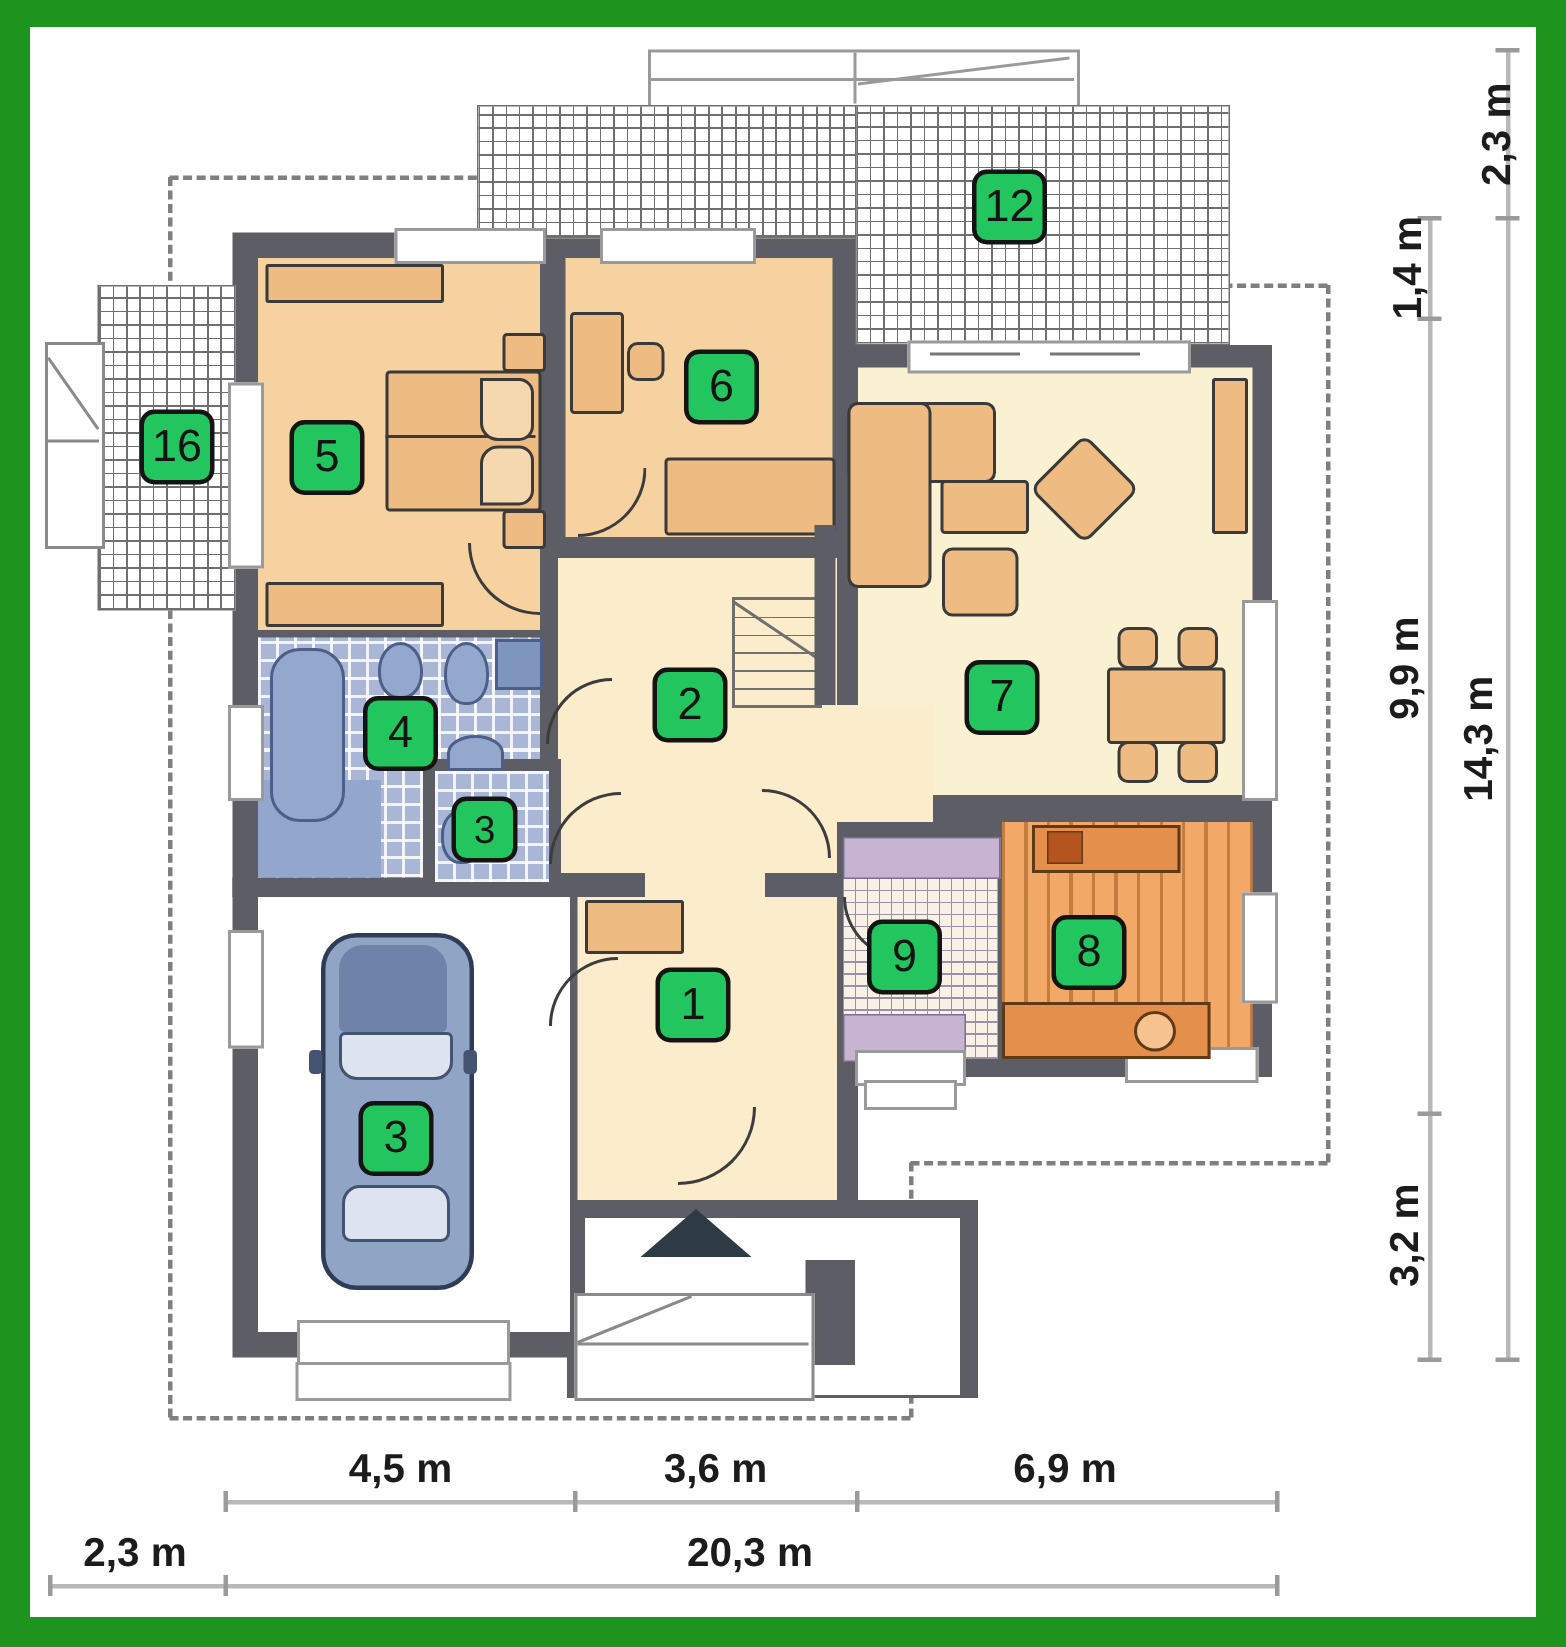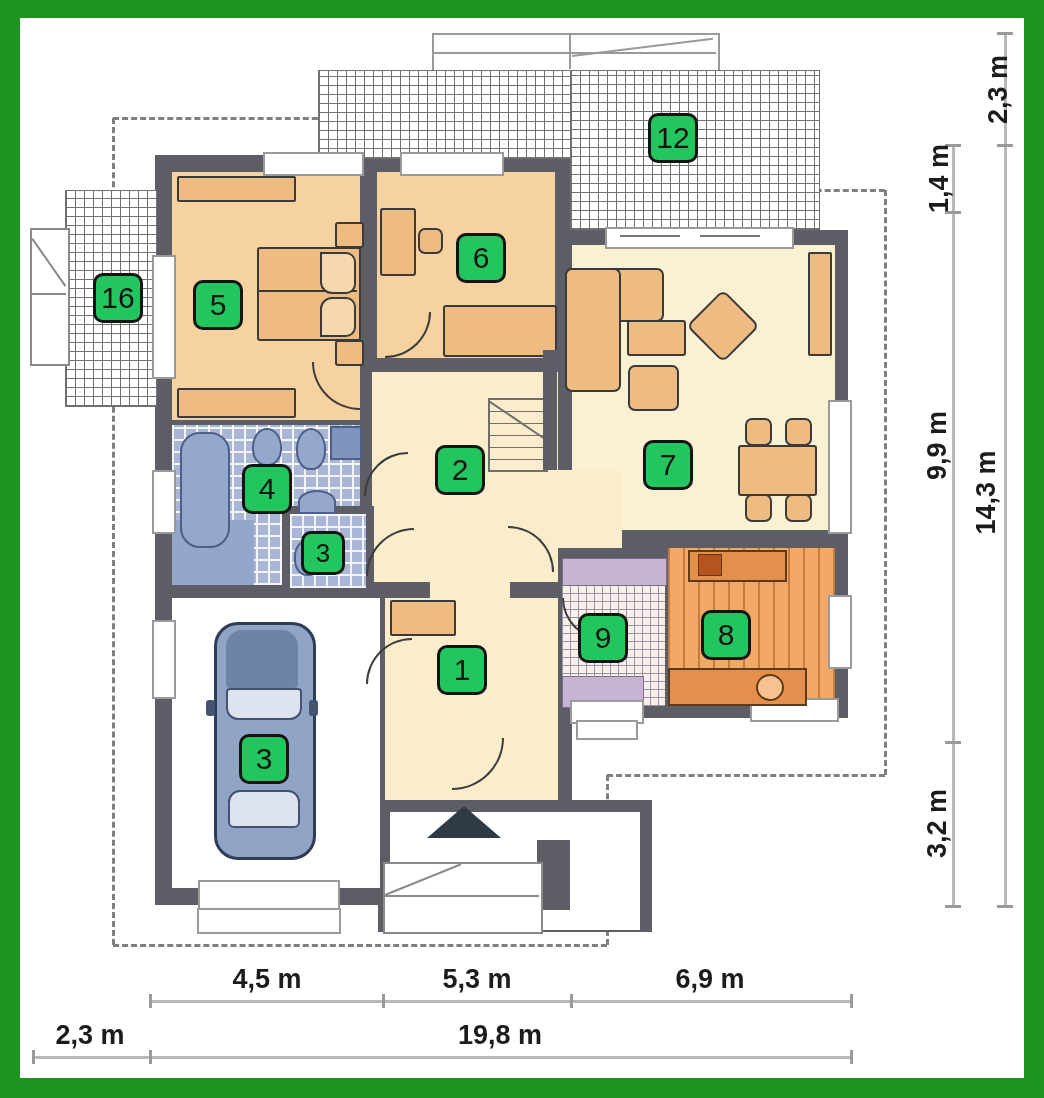--- a/index.html
+++ b/index.html
@@ -236,17 +236,17 @@
   <div class="abs tick-v" style="left:149px;top:994px;"></div>
   <div class="abs tick-v" style="left:382px;top:994px;"></div>
   <div class="abs tick-v" style="left:570px;top:994px;"></div>
   <div class="abs tick-v" style="left:850px;top:994px;"></div>
   <div class="abs dimline-h" style="left:33px;top:1056px;width:818px;"></div>
   <div class="abs tick-v" style="left:32px;top:1050px;"></div>
   <div class="abs tick-v" style="left:149px;top:1050px;"></div>
   <div class="abs tick-v" style="left:850px;top:1050px;"></div>
 
   <div class="abs dim-label" style="left:217px;top:964px;">4,5 m</div>
-  <div class="abs dim-label" style="left:427px;top:964px;">5,3 m</div>
+  <div class="abs dim-label" style="left:427px;top:964px;">3,6 m</div>
   <div class="abs dim-label" style="left:660px;top:964px;">6,9 m</div>
   <div class="abs dim-label" style="left:40px;top:1020px;">2,3 m</div>
-  <div class="abs dim-label" style="left:450px;top:1020px;">19,8 m</div>
+  <div class="abs dim-label" style="left:450px;top:1020px;">20,3 m</div>
 </div>
 
 </body></html>

